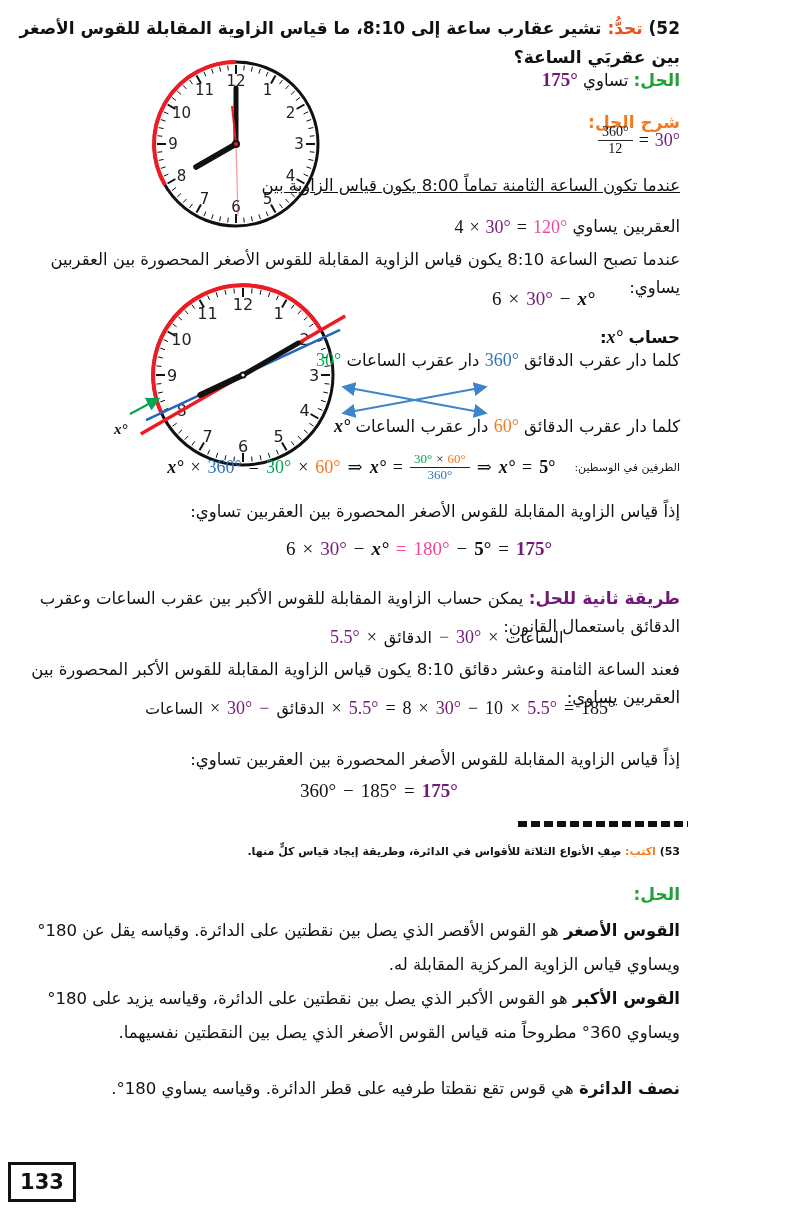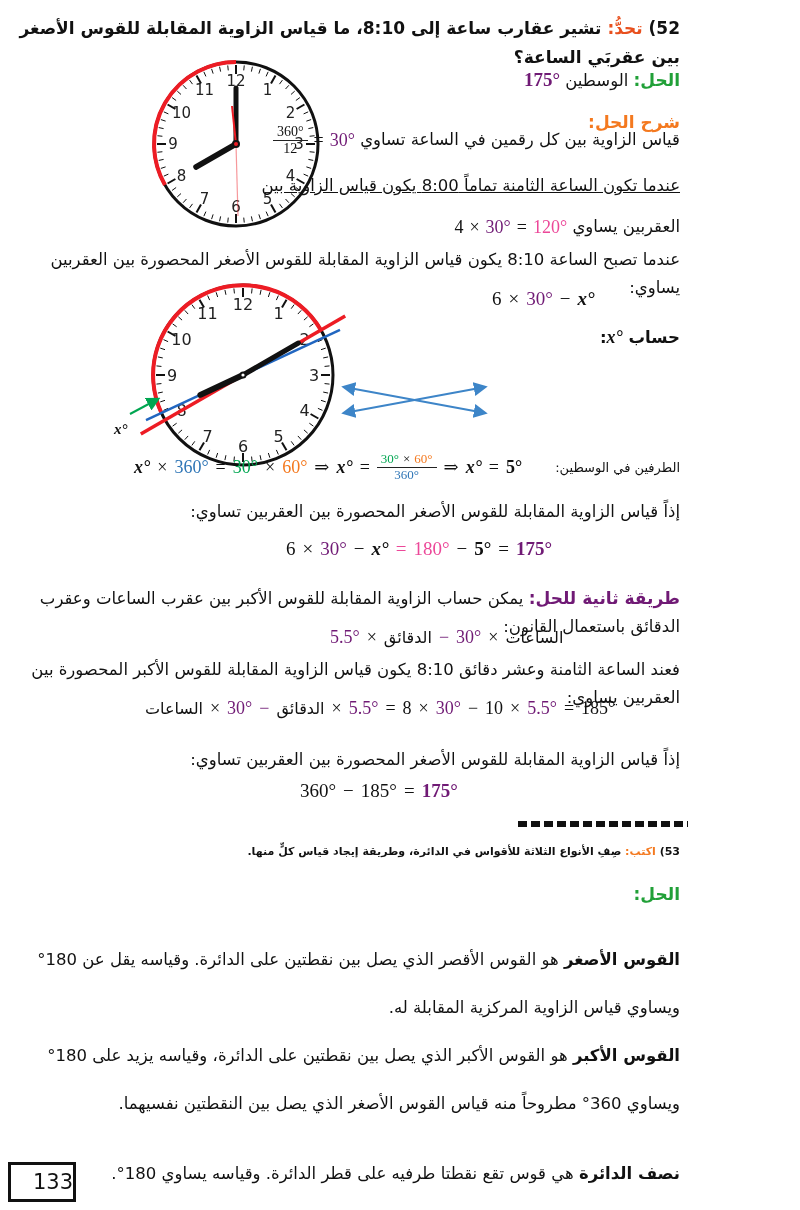--- a/index.html
+++ b/index.html
@@ -22,41 +22,41 @@
   .imath{display:inline-flex;direction:ltr;gap:6px;align-items:center;
          font-family:"Liberation Serif","DejaVu Serif",serif;font-size:18px;vertical-align:middle;}
   .frac{display:inline-flex;flex-direction:column;align-items:center;line-height:1.15;font-size:14px;}
   .frac .fn{border-bottom:1.5px solid #222;padding:0 4px;display:flex;gap:4px;justify-content:center;}
   .sfrac{font-size:13px;}
   .propblock{position:absolute;right:8px;top:350px;width:412px;height:102px;direction:rtl;text-align:right;font-size:16.5px;}
   .propline{position:absolute;right:0;white-space:nowrap;}
   .dashes{position:absolute;left:518px;top:821px;width:258px;height:6px;
           background:repeating-linear-gradient(90deg,#111 0 9px,transparent 9px 13px);}
   .pagebox{position:absolute;left:8px;top:1162px;width:62px;height:34px;border:3px solid #111;
-           display:flex;align-items:center;justify-content:flex-end;font-weight:normal;font-size:21px;}
-  .defs{position:absolute;left:8px;right:8px;top:936px;direction:rtl;text-align:right;
-        font-size:16.5px;line-height:48px;}
+           display:flex;align-items:center;justify-content:center;font-weight:bold;font-size:21px;}
+  .defs{position:absolute;left:8px;right:8px;top:914px;direction:rtl;text-align:right;
+        font-size:16.5px;line-height:34px;}
   .defs p{margin:0;}
   .defs p.gap{margin-top:22px;text-align:right;}
   svg text{font-family:"DejaVu Sans",sans-serif;}
 </style>
 </head>
 <body>
 
 <div class="page">
 
   <div class="ar b" style="top:14px;right:8px;font-size:17px;">
     <span dir="ltr">(52</span>
     <span class="redorange">تحدُّ:</span>
     <span>تشير عقارب ساعة إلى 8:10، ما قياس الزاوية المقابلة للقوس الأصغر بين عقربَي الساعة؟</span>
   </div>
 
   <div class="ar" style="top:64px;right:8px;">
     <span class="green b" style="font-size:17px;">الحل:</span>
-    <span>الوسطين</span>
+    <span>تساوي</span>
     <span class="red b mnum" style="font-size:19px;">175°</span>
   </div>
 
   <div class="ar orange b" style="top:108px;right:8px;font-size:17px;text-align:right;">شرح الحل:</div>
 
   <svg width="200" height="172" style="position:absolute;left:136px;top:58px;">
     <circle cx="100" cy="86" r="82" fill="#fff" stroke="#111" stroke-width="3"></circle>
     <path d="M 29 127 A 82 82 0 0 1 100 4" fill="none" stroke="#ed1c24" stroke-width="4"></path>
     <g>
         <line x1="100" y1="16" x2="100" y2="7" stroke="#111" stroke-width="2"></line>
@@ -136,21 +136,20 @@
       </g>
     <line x1="100" y1="86" x2="102" y2="158" stroke="#ed1c24" stroke-width="1.2" opacity="0.45"></line>
     <line x1="100" y1="86" x2="60" y2="109" stroke="#111" stroke-width="5.5" stroke-linecap="round"></line>
     <line x1="100" y1="86" x2="100" y2="30" stroke="#111" stroke-width="5" stroke-linecap="round"></line>
     <line x1="100" y1="86" x2="96" y2="48" stroke="#ed1c24" stroke-width="2"></line>
     <circle cx="100" cy="86" r="4" fill="#111"></circle>
     <circle cx="100" cy="86" r="2" fill="#ed1c24"></circle>
   </svg>
 
   <div class="ar" style="top:124px;right:8px;">
-    <span>قياس الزاوية بين كل رقمين في الساعة تساوي</span>
     <span class="imath">
       <span class="frac">
         <span class="fn">
             <span>360°</span>
           </span>
         <span>12</span>
       </span>
       <span>=</span>
       <span class="red">30°</span>
     </span>
@@ -272,29 +271,41 @@
     <span>−</span>
     <span class="mathx">x°</span>
   </div>
 
   <div class="ar b" style="top:322px;right:8px;">
     <span>حساب</span>
     <span class="mathx" dir="ltr" style="font-size:18px;">x°</span><span>:</span>
   </div>
 
   <div class="propblock">
+    <div class="propline" style="top:0;">
+      <span>كلما دار عقرب الدقائق</span>
+      <span class="blue mnum">360°</span>
+      <span>دار عقرب الساعات</span>
+      <span class="bgreen mnum">30°</span>
+    </div>
     <svg width="165" height="38" style="position:absolute;left:64px;top:31px;">
       <defs>
         <marker id="ah" viewBox="0 0 10 10" refX="8" refY="5" markerWidth="7" markerHeight="7" orient="auto-start-reverse">
           <path d="M0,0L10,5L0,10z" fill="#3d85c8"></path>
         </marker>
       </defs>
       <line x1="12" y1="6" x2="153" y2="32" stroke="#3d85c8" stroke-width="2" marker-start="url(#ah)" marker-end="url(#ah)"></line>
       <line x1="12" y1="32" x2="153" y2="6" stroke="#3d85c8" stroke-width="2" marker-start="url(#ah)" marker-end="url(#ah)"></line>
     </svg>
+    <div class="propline" style="top:66px;">
+      <span>كلما دار عقرب الدقائق</span>
+      <span class="orange mnum">60°</span>
+      <span>دار عقرب الساعات</span>
+      <span class="mathx mnum">x°</span>
+    </div>
   </div>
 
   <div class="mrow" style="top:452px;right:8px;font-size:18px;">
     <span class="mathx">x°</span>
     <span>×</span>
     <span class="blue">360°</span>
     <span>=</span>
     <span class="bgreen">30°</span>
     <span>×</span>
     <span class="orange">60°</span>
@@ -306,21 +317,21 @@
         <span class="bgreen">30°</span>
         <span>×</span>
         <span class="orange">60°</span>
       </span>
       <span class="blue">360°</span>
     </span>
     <span>⇒</span>
     <span class="mathx">x°</span>
     <span>=</span>
     <span class="b">5°</span>
-    <span dir="rtl" style="font-family:'DejaVu Sans',sans-serif;font-size:13px;margin-left:26px;">الطرفين في الوسطين:</span>
+    <span dir="rtl" style="font-family:'DejaVu Sans',sans-serif;font-size:11px;margin-left:12px;">الطرفين في الوسطين:</span>
   </div>
 
   <div class="ar" style="top:498px;right:8px;">إذاً قياس الزاوية المقابلة للقوس الأصغر المحصورة بين العقربين تساوي:</div>
 
   <div class="mrow" style="top:538px;left:286px;">
     <span>6</span>
     <span>×</span>
     <span class="red">30°</span>
     <span>−</span>
     <span class="mathx">x°</span>

